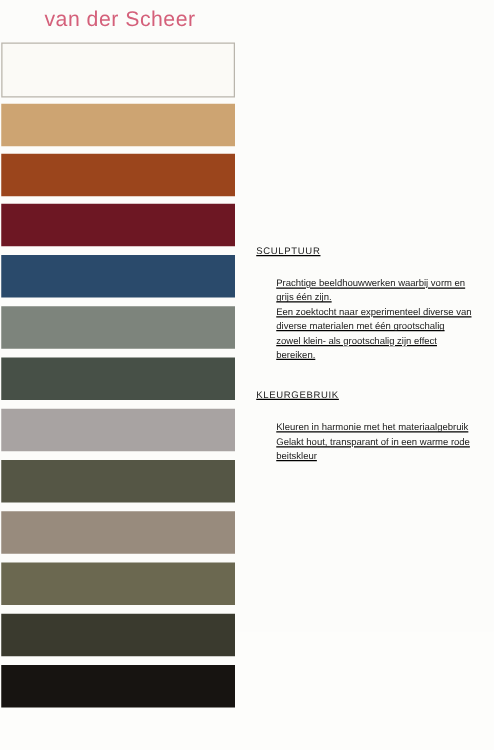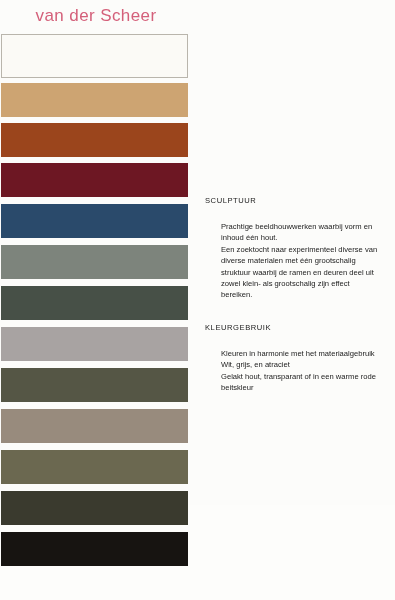--- a/index.html
+++ b/index.html
@@ -57,20 +57,21 @@
 
   
   #text-panel {
     position: absolute;
     left: 205px;
     top: 196px;
     width: 185px;
   }
   .section {
     margin-bottom: 18px;
+    text-decoration: underline;
   }
   .section-heading {
     font-size: 7.6px;
     letter-spacing: 0.55px;
     color: #1b1b1b;
     margin: 0 0 13px 0;
     font-weight: 400;
     font-family: "Liberation Sans", sans-serif;
   }
   .section-body {
@@ -109,33 +110,31 @@
       <div class="swatch" style="top: 457px; height: 34px; background: rgb(58, 58, 46);"></div>
       <div class="swatch" style="top: 498px; height: 34px; background: rgb(23, 20, 17);"></div>
     </div>
 
   <div id="text-panel">
 
     <div class="section">
       <p class="section-heading">SCULPTUUR</p>
       <div class="section-body" id="body-sculptuur">
           <div>Prachtige beeldhouwwerken waarbij vorm en</div>
-          <div>inhoud één hout.</div>
+          <div>grijs één zijn.</div>
           <div>Een zoektocht naar experimenteel diverse van</div>
           <div>diverse materialen met één grootschalig</div>
-          <div>struktuur waarbij de ramen en deuren deel uit</div>
           <div>zowel klein- als grootschalig zijn effect</div>
           <div>bereiken.</div>
         </div>
     </div>
 
     <div class="section" id="section-kleurgebruik">
       <p class="section-heading">KLEURGEBRUIK</p>
       <div class="section-body" id="body-kleurgebruik">
           <div>Kleuren in harmonie met het materiaalgebruik</div>
-          <div>Wit, grijs, en atraciet</div>
           <div>Gelakt hout, transparant of in een warme rode</div>
           <div>beitskleur</div>
         </div>
     </div>
 
   </div>
 </div>
 
 </body></html>

